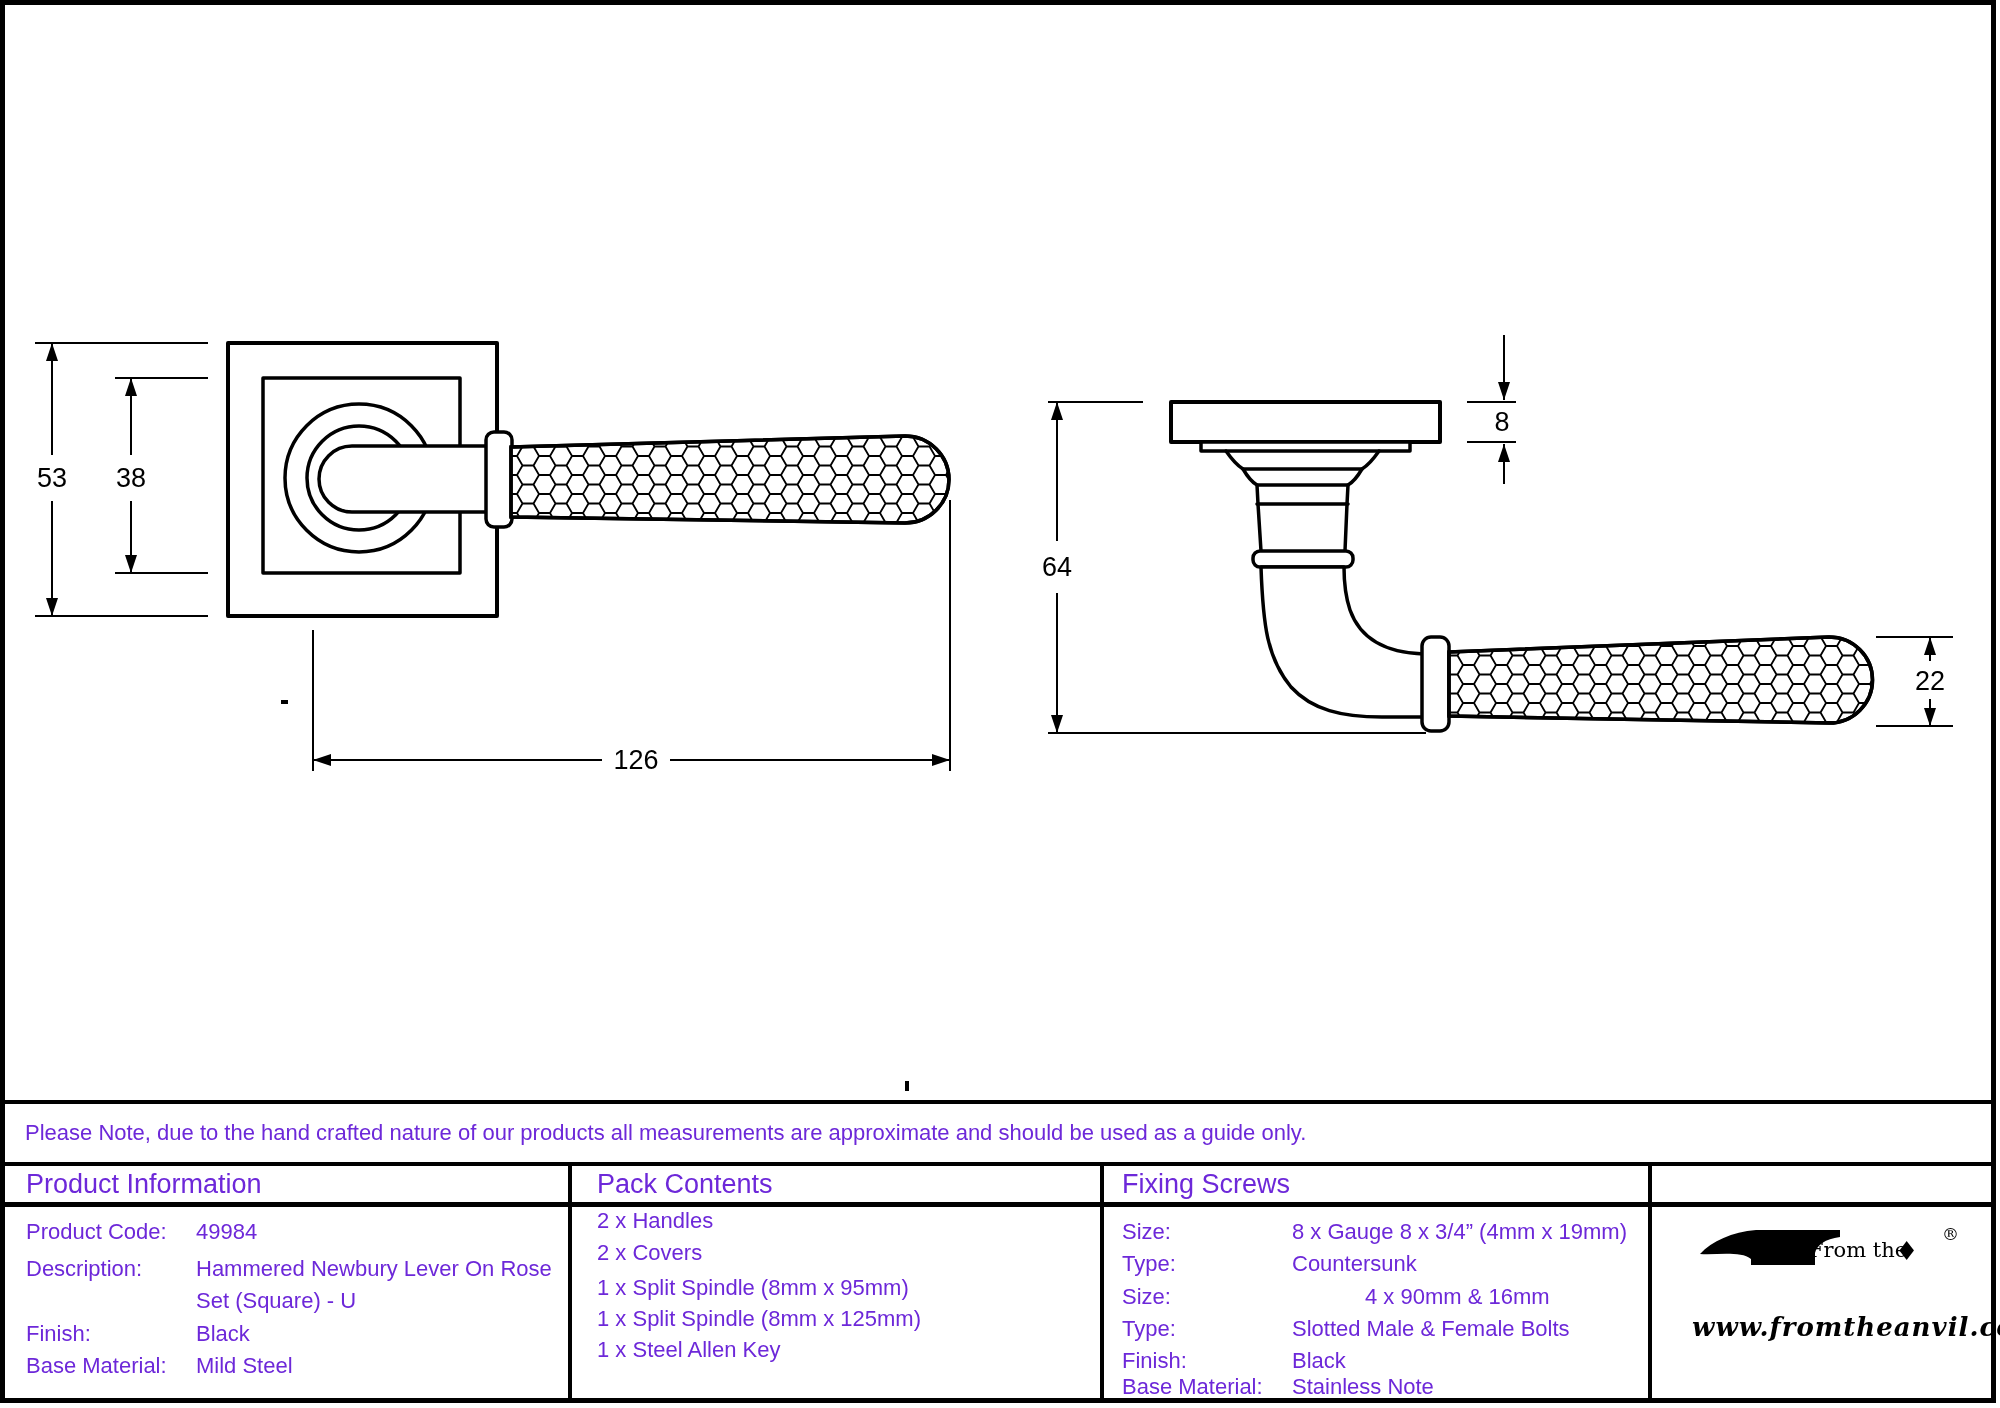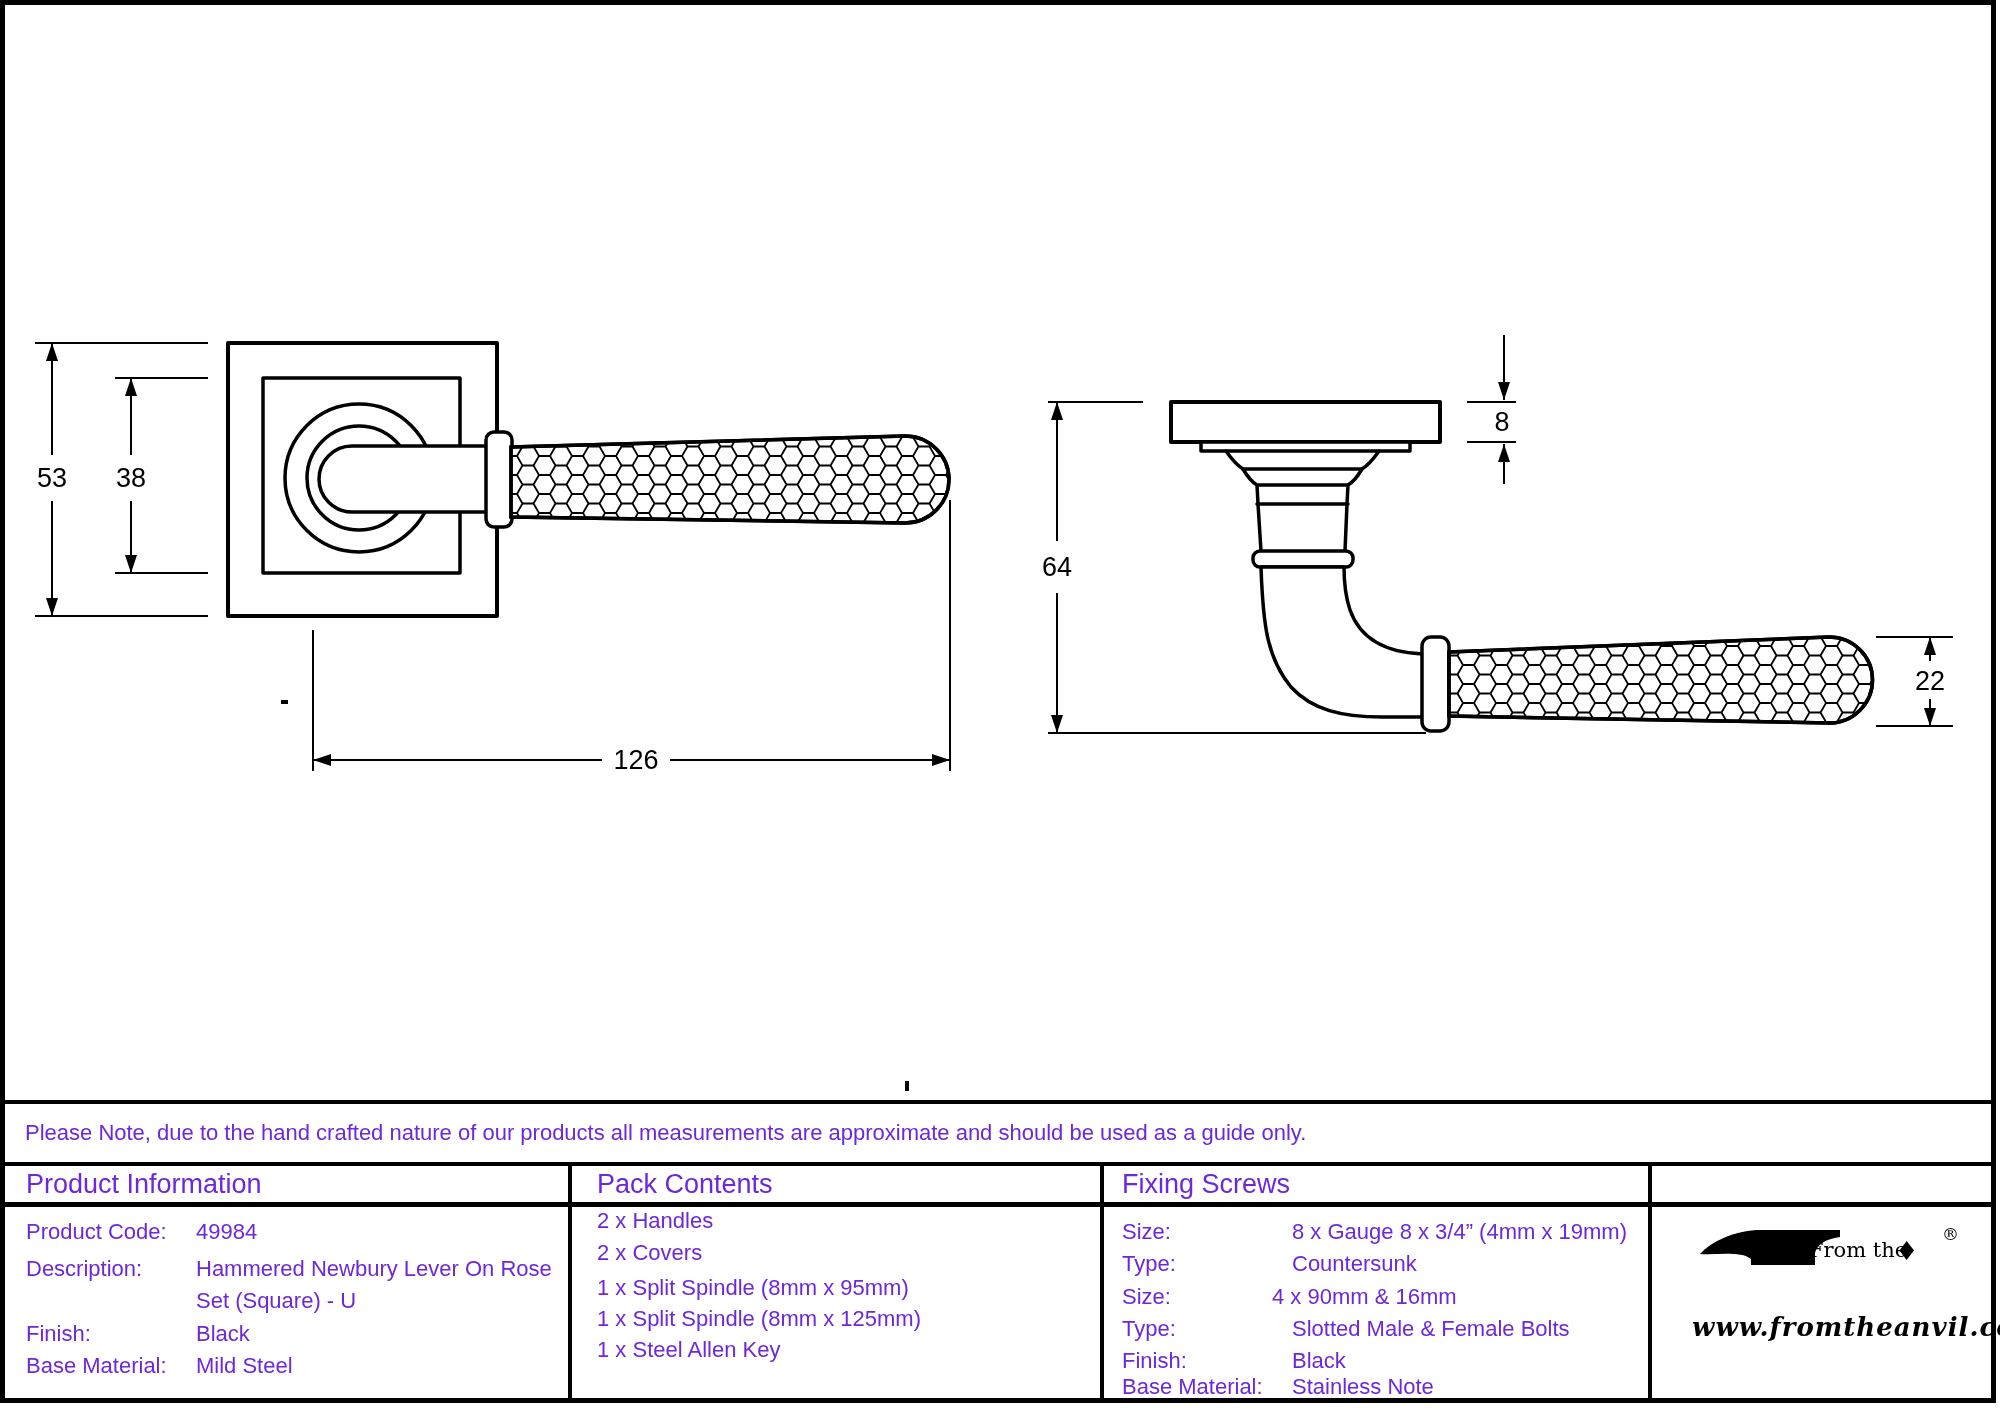--- a/index.html
+++ b/index.html
@@ -136,21 +136,21 @@
   <span class="t" style="left:597px;top:1306px">1 x Split Spindle (8mm x 125mm)</span>
   <span class="t" style="left:597px;top:1337px">1 x Steel Allen Key</span>
   <span class="t" style="left:597px;top:1432px">12 x Fixing Screws</span>
 
   <span class="t hdr" style="left:1122px;top:1171px">Fixing Screws</span>
   <span class="t" style="left:1122px;top:1219px">Size:</span>
   <span class="t" style="left:1292px;top:1219px">8 x Gauge 8 x 3/4” (4mm x 19mm)</span>
   <span class="t" style="left:1122px;top:1251px">Type:</span>
   <span class="t" style="left:1292px;top:1251px">Countersunk</span>
   <span class="t" style="left:1122px;top:1284px">Size:</span>
-  <span class="t" style="left:1272px;top:1284px">4 x 90mm &amp; 16mm</span>
+  <span class="t" style="left:1365px;top:1284px">4 x 90mm &amp; 16mm</span>
   <span class="t" style="left:1122px;top:1316px">Type:</span>
   <span class="t" style="left:1292px;top:1316px">Slotted Male &amp; Female Bolts</span>
   <span class="t" style="left:1122px;top:1348px">Finish:</span>
   <span class="t" style="left:1292px;top:1348px">Black</span>
   <span class="t" style="left:1122px;top:1374px">Base Material:</span>
   <span class="t" style="left:1292px;top:1374px">Stainless Note</span>
 
   <div style="position:absolute;left:1652px;top:1202px;width:339px;height:196px;">
     <svg style="position:absolute;left:48px;top:26px" width="142" height="38" viewBox="0 0 142 38">
       <path d="M0,26 C12,13 32,4 56,2 L140,2 L140,9 C125,11 117,17 115,25 L115,37 L51,37 L51,31 C41,23 18,27 0,26 Z" fill="#000"></path>

